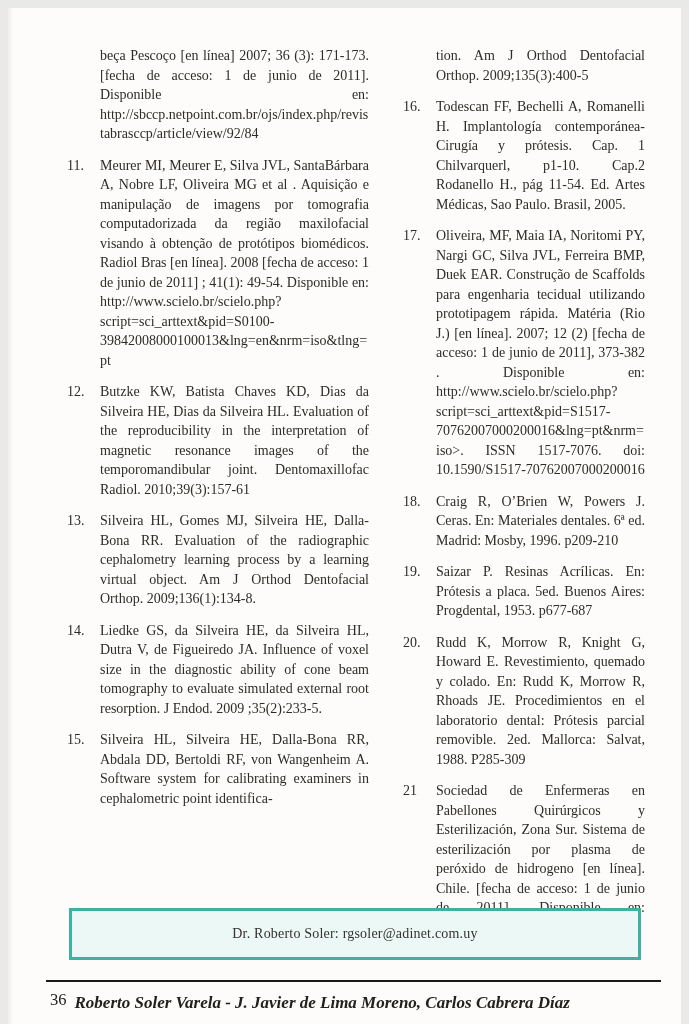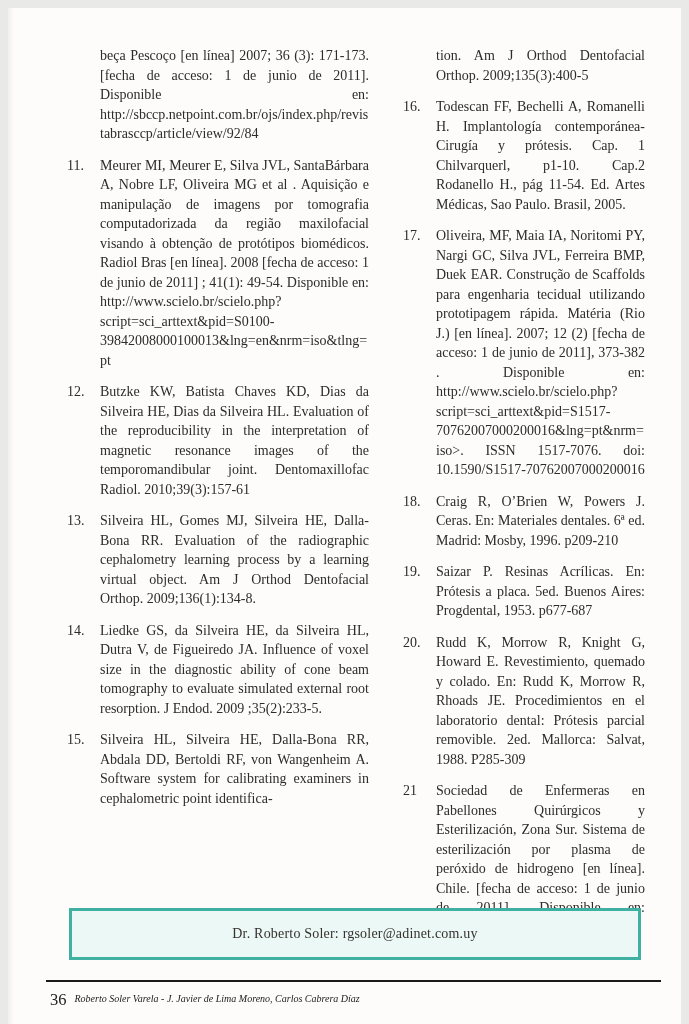--- a/index.html
+++ b/index.html
@@ -71,23 +71,23 @@
     display:flex;
     justify-content:flex-start;
     align-items:flex-start;
     margin-top:2px;
   }
   .pagenum{
     font-size:16.5px;
     color:#23211e;
   }
   .authors{
-    font-size:10px;
+    font-size:17px;
     font-style:italic;
-    font-weight:400;
+    font-weight:700;
     color:#23211e;
     padding-top:3px;
   }
 </style>
 </head>
 <body>
 
 <div class="page">
 
   <main class="columns">

